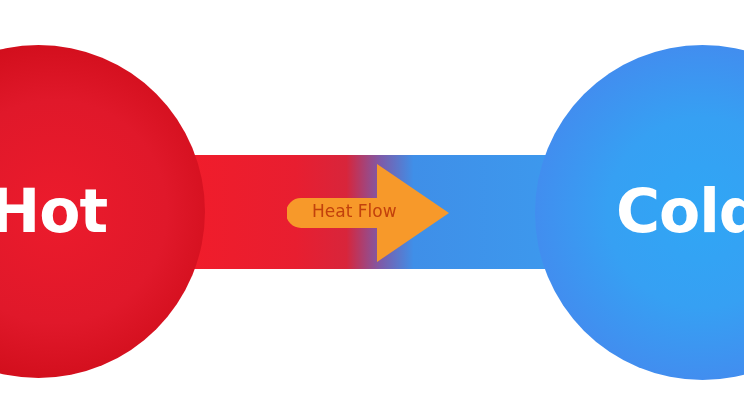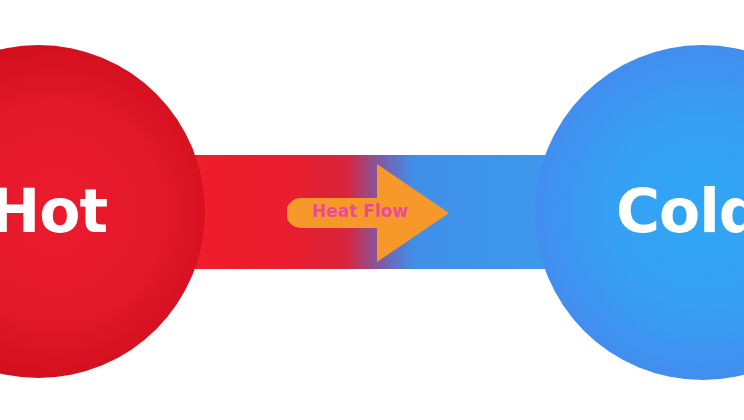--- a/index.html
+++ b/index.html
@@ -8,21 +8,21 @@
     background:linear-gradient(90deg,#f21c2a 0%,#e81e30 30%,#d8253b 42%,#7e5aa8 50%,#3f8fe8 58%,#3c9bef 100%);}
   .circle{position:absolute;border-radius:50%;}
   .hot{left:-128px;top:45px;width:333px;height:333px;
     background:radial-gradient(circle at 55% 50%,#ec1b2c 0%,#e0182a 45%,#cc0a16 80%,#c4060f 100%);}
   .cold{left:535px;top:45px;width:335px;height:335px;
     background:radial-gradient(circle at 50% 50%,#30a6f5 0%,#36a0f3 40%,#4588ee 80%,#4a80ec 100%);}
   .label{position:absolute;color:#fff;font-weight:bold;font-family:"DejaVu Sans",sans-serif;font-size:60px;letter-spacing:-1px;}
   .hot-label{left:-10px;top:176px;}
   .cold-label{left:616px;top:176px;}
   .arrow{position:absolute;left:287px;top:162px;width:164px;height:102px;}
-  .arrow-text{position:absolute;left:312px;top:201px;color:#ec4899;font-weight:bold;font-size:17px;font-family:"DejaVu Sans",sans-serif;}
+  .arrow-text{position:absolute;left:312px;top:201px;color:#c2410c;font-weight:normal;font-size:17px;font-family:"DejaVu Sans",sans-serif;}
 </style>
 </head>
 <body>
 
 <div class="bar"></div>
 
 <div class="circle hot"></div>
 <div class="label hot-label">Hot</div>
 
 <div class="circle cold"></div>

